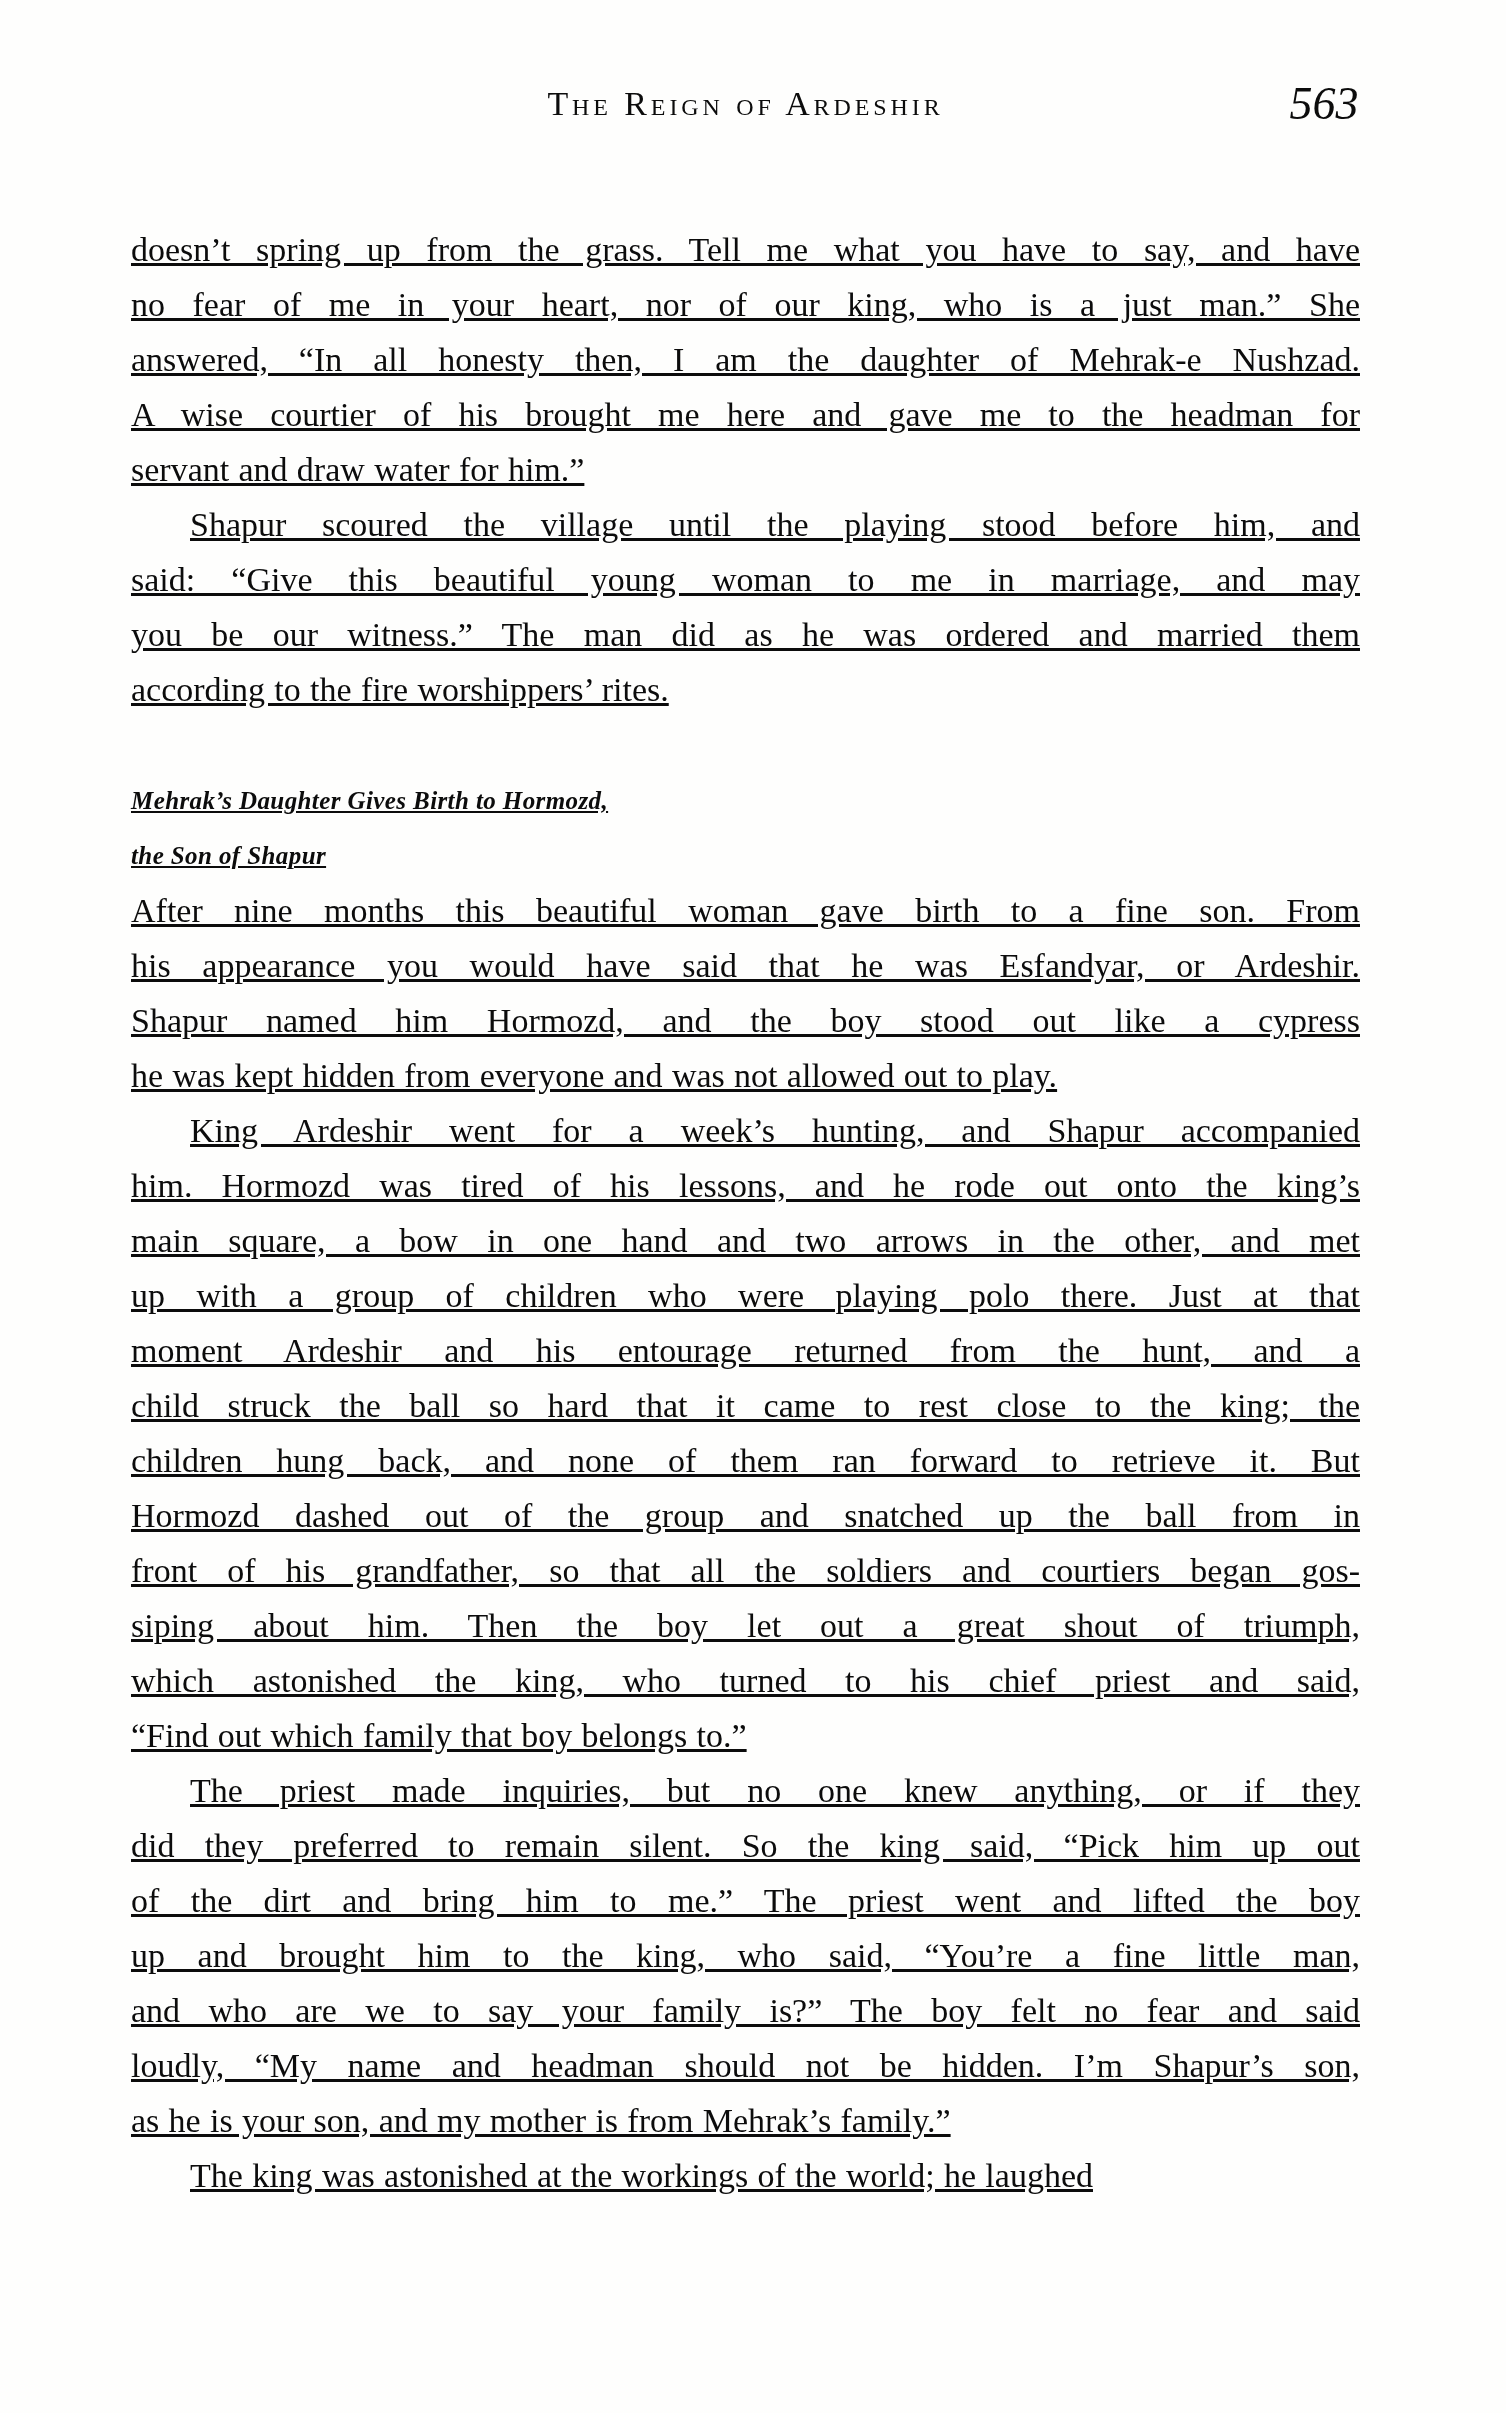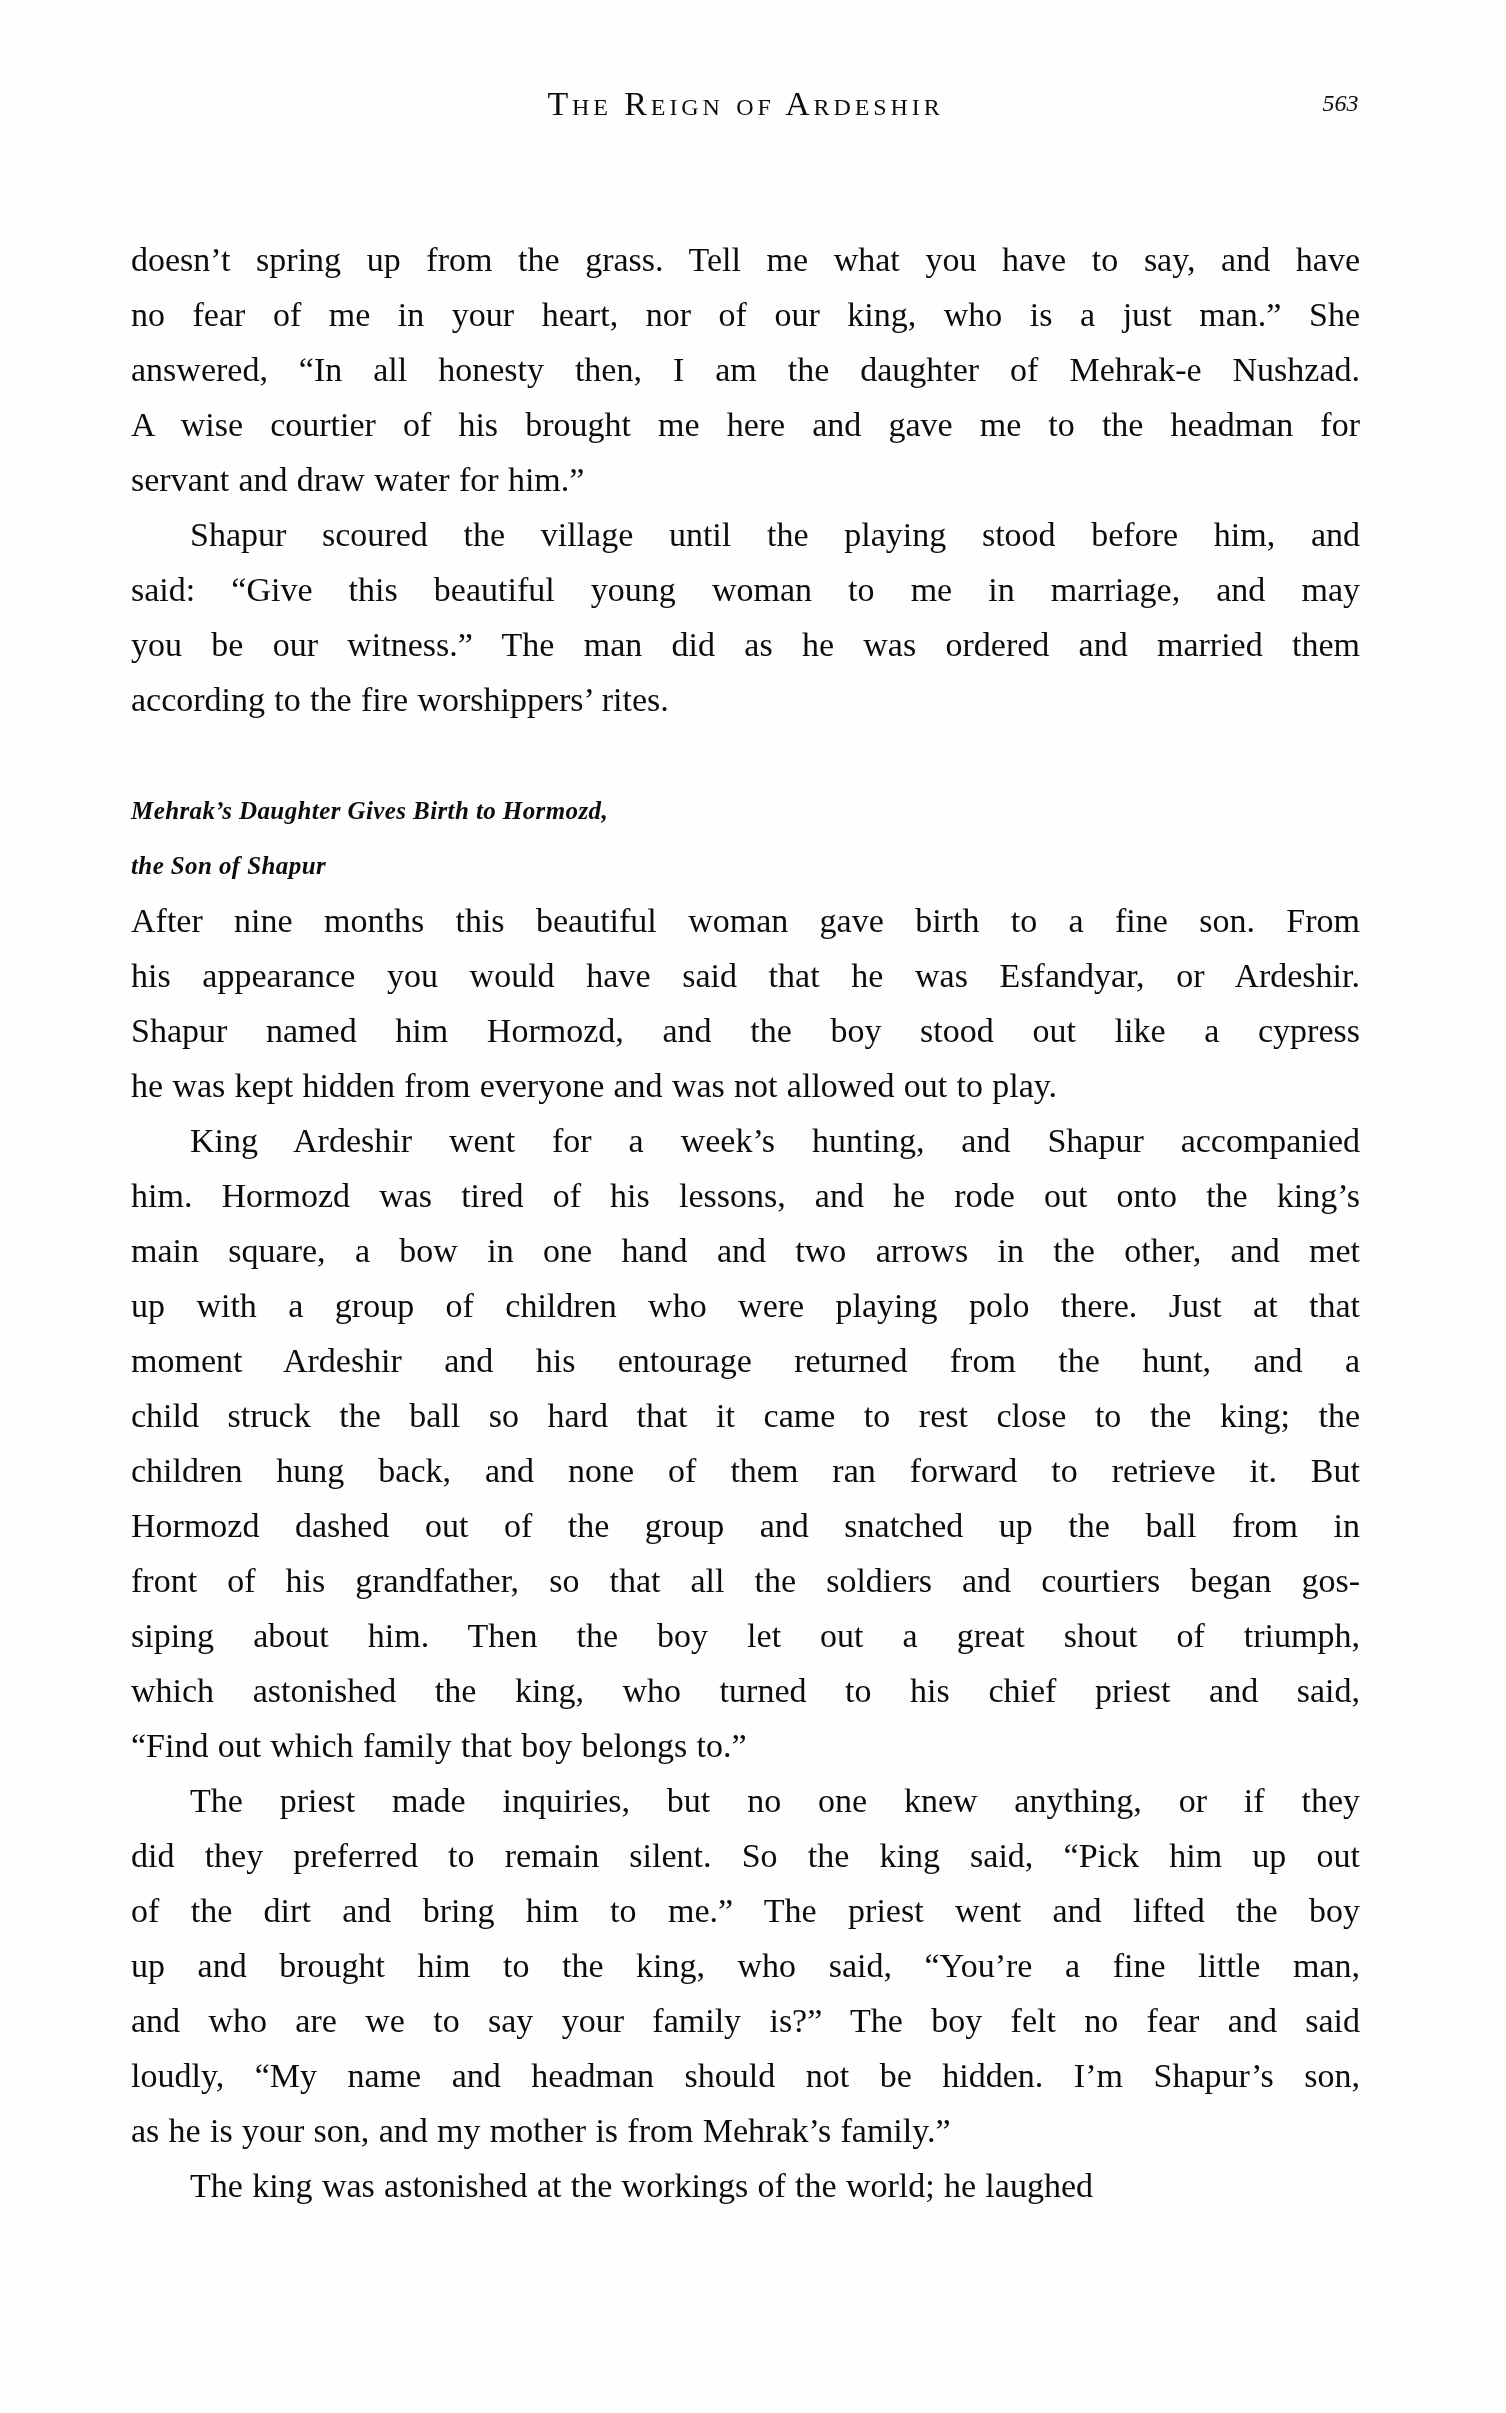--- a/index.html
+++ b/index.html
@@ -29,28 +29,29 @@
     font-variant: small-caps;
     letter-spacing: 3.9px;
     font-size: 34px;
     line-height: 41px;
   }
   .page-number {
     position: absolute;
     right: 1.6px;
     top: 0;
     font-style: italic;
-    font-size: 24px;
+    font-size: 46px;
     line-height: 41px;
   }
   .text-block {
     position: absolute;
-    top: 232px;
+    top: 222px;
     left: 131px;
     width: 1229px;
+    text-decoration: underline;
   }
   .para {
     margin: 0;
     padding: 0;
   }
   .line {
     display: block;
     font-size: 34px;
     line-height: 55px;
     text-align: justify;

